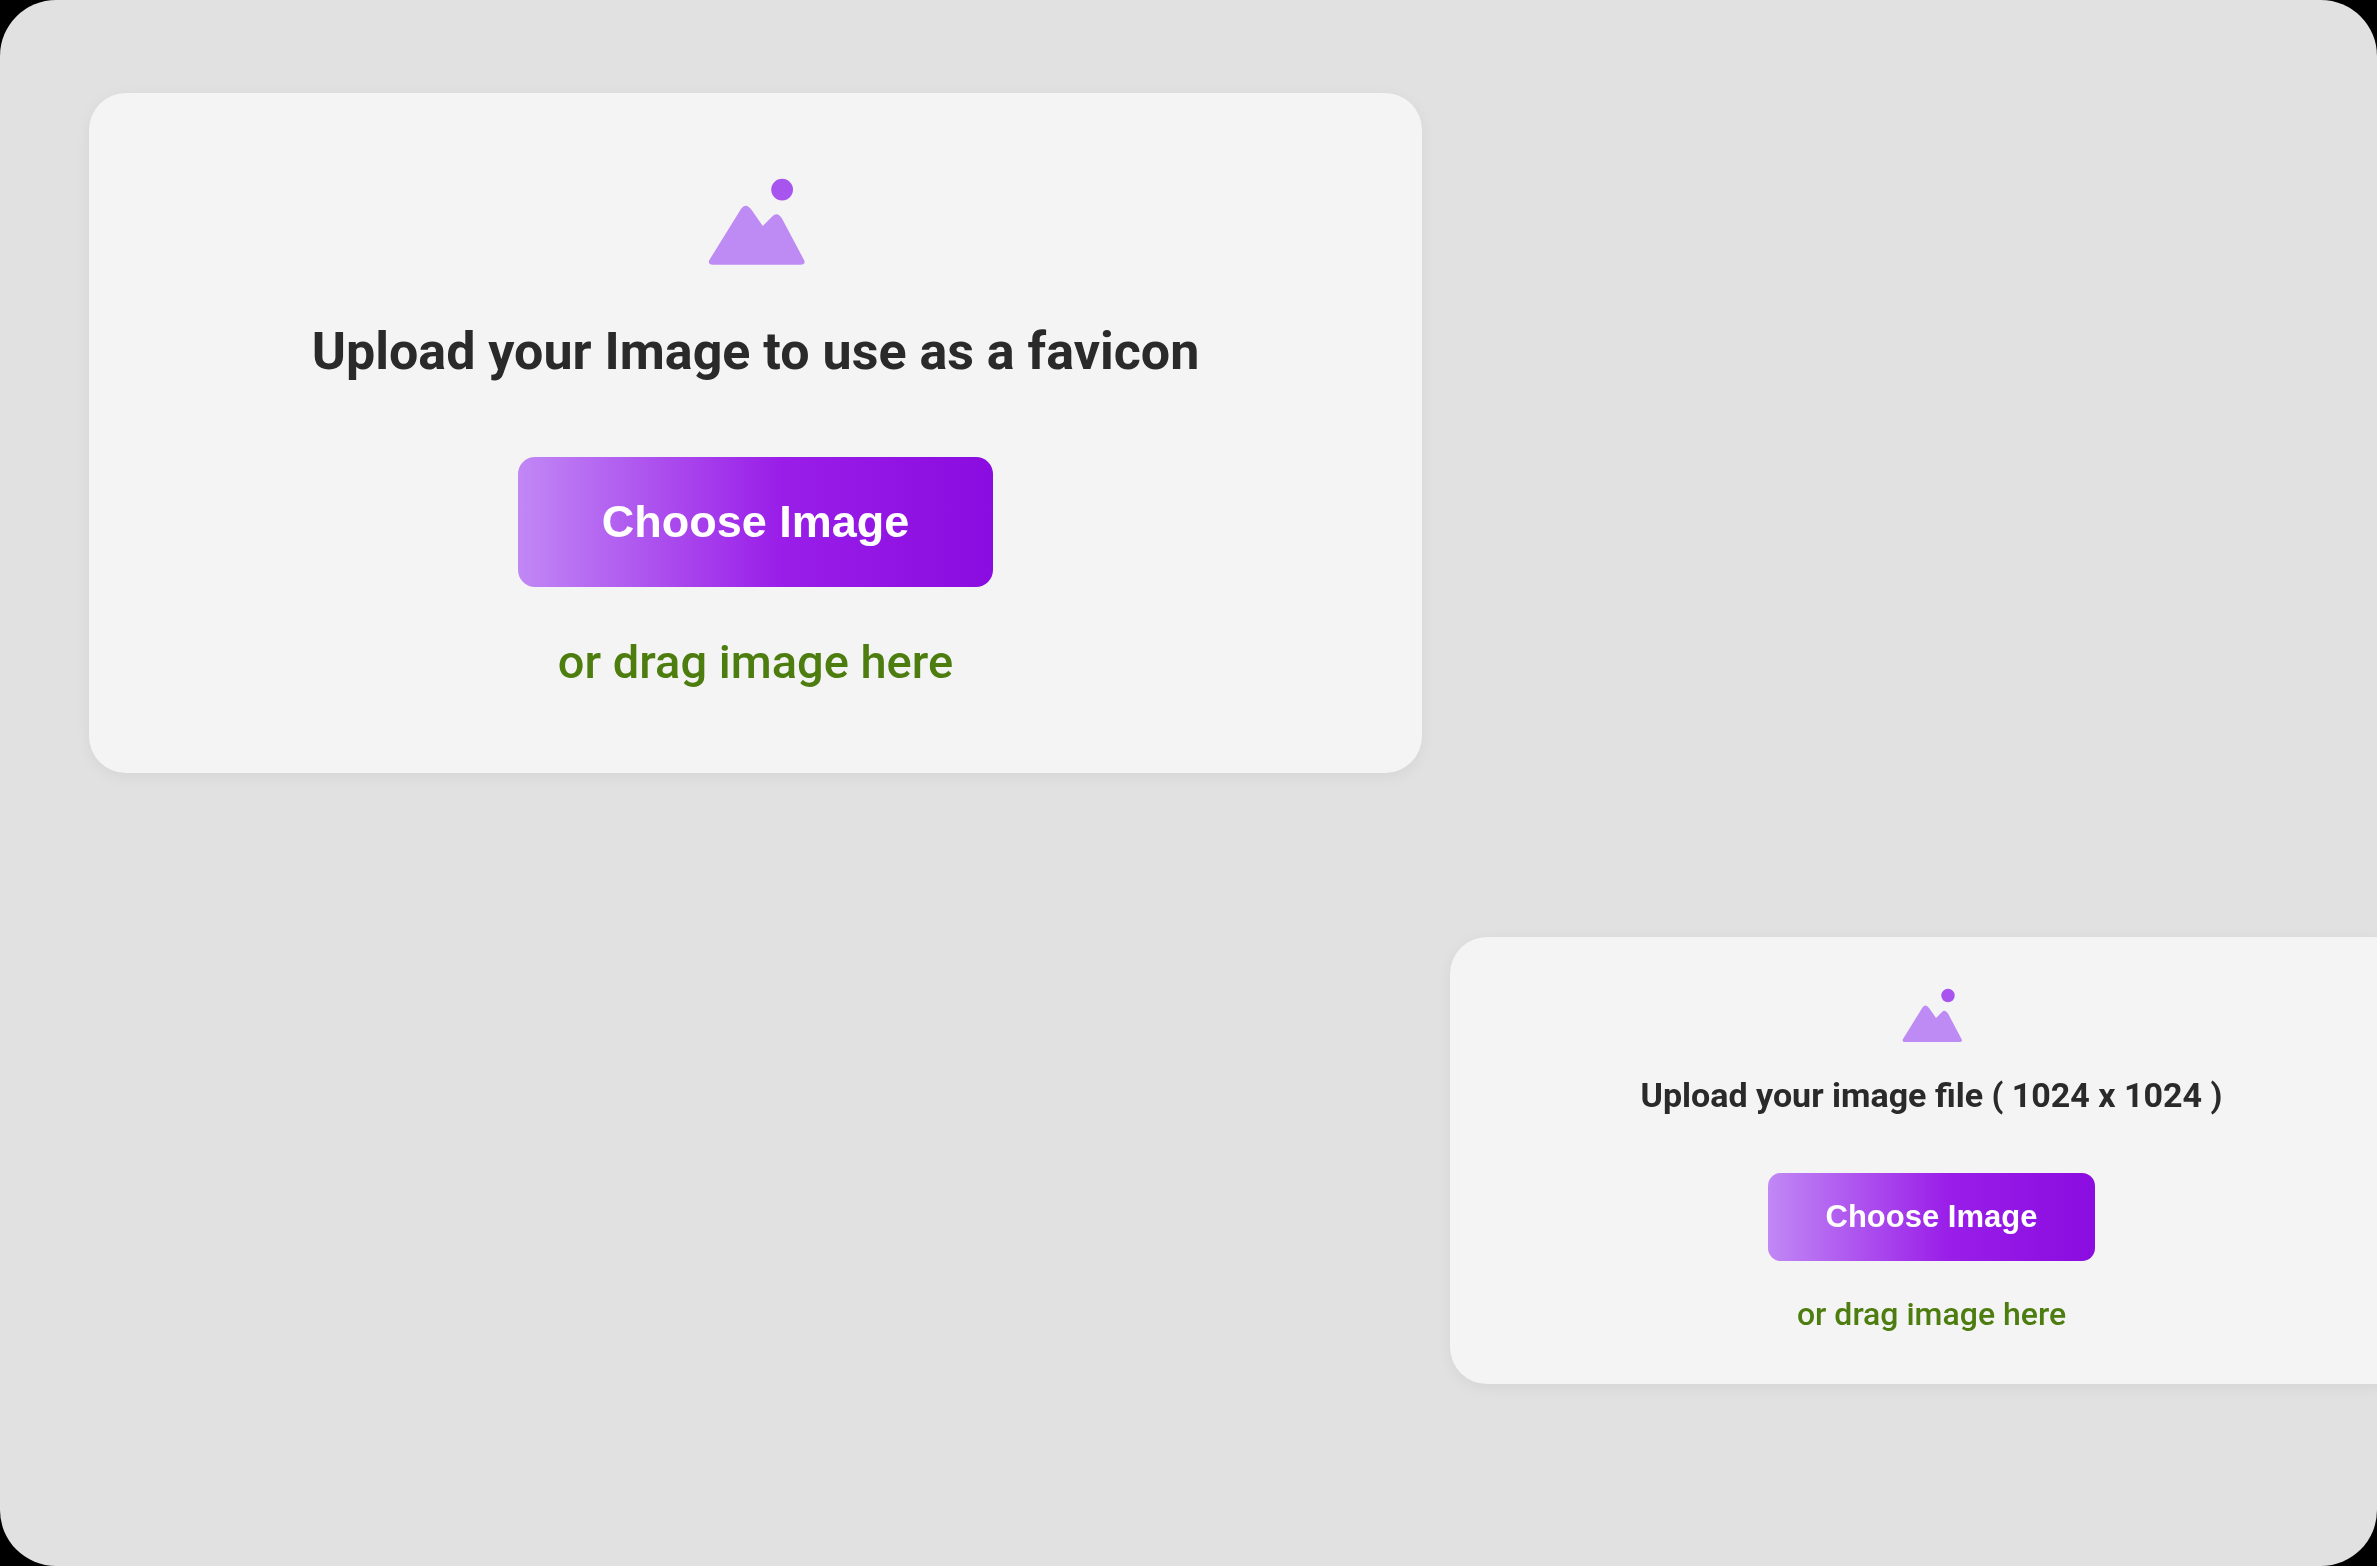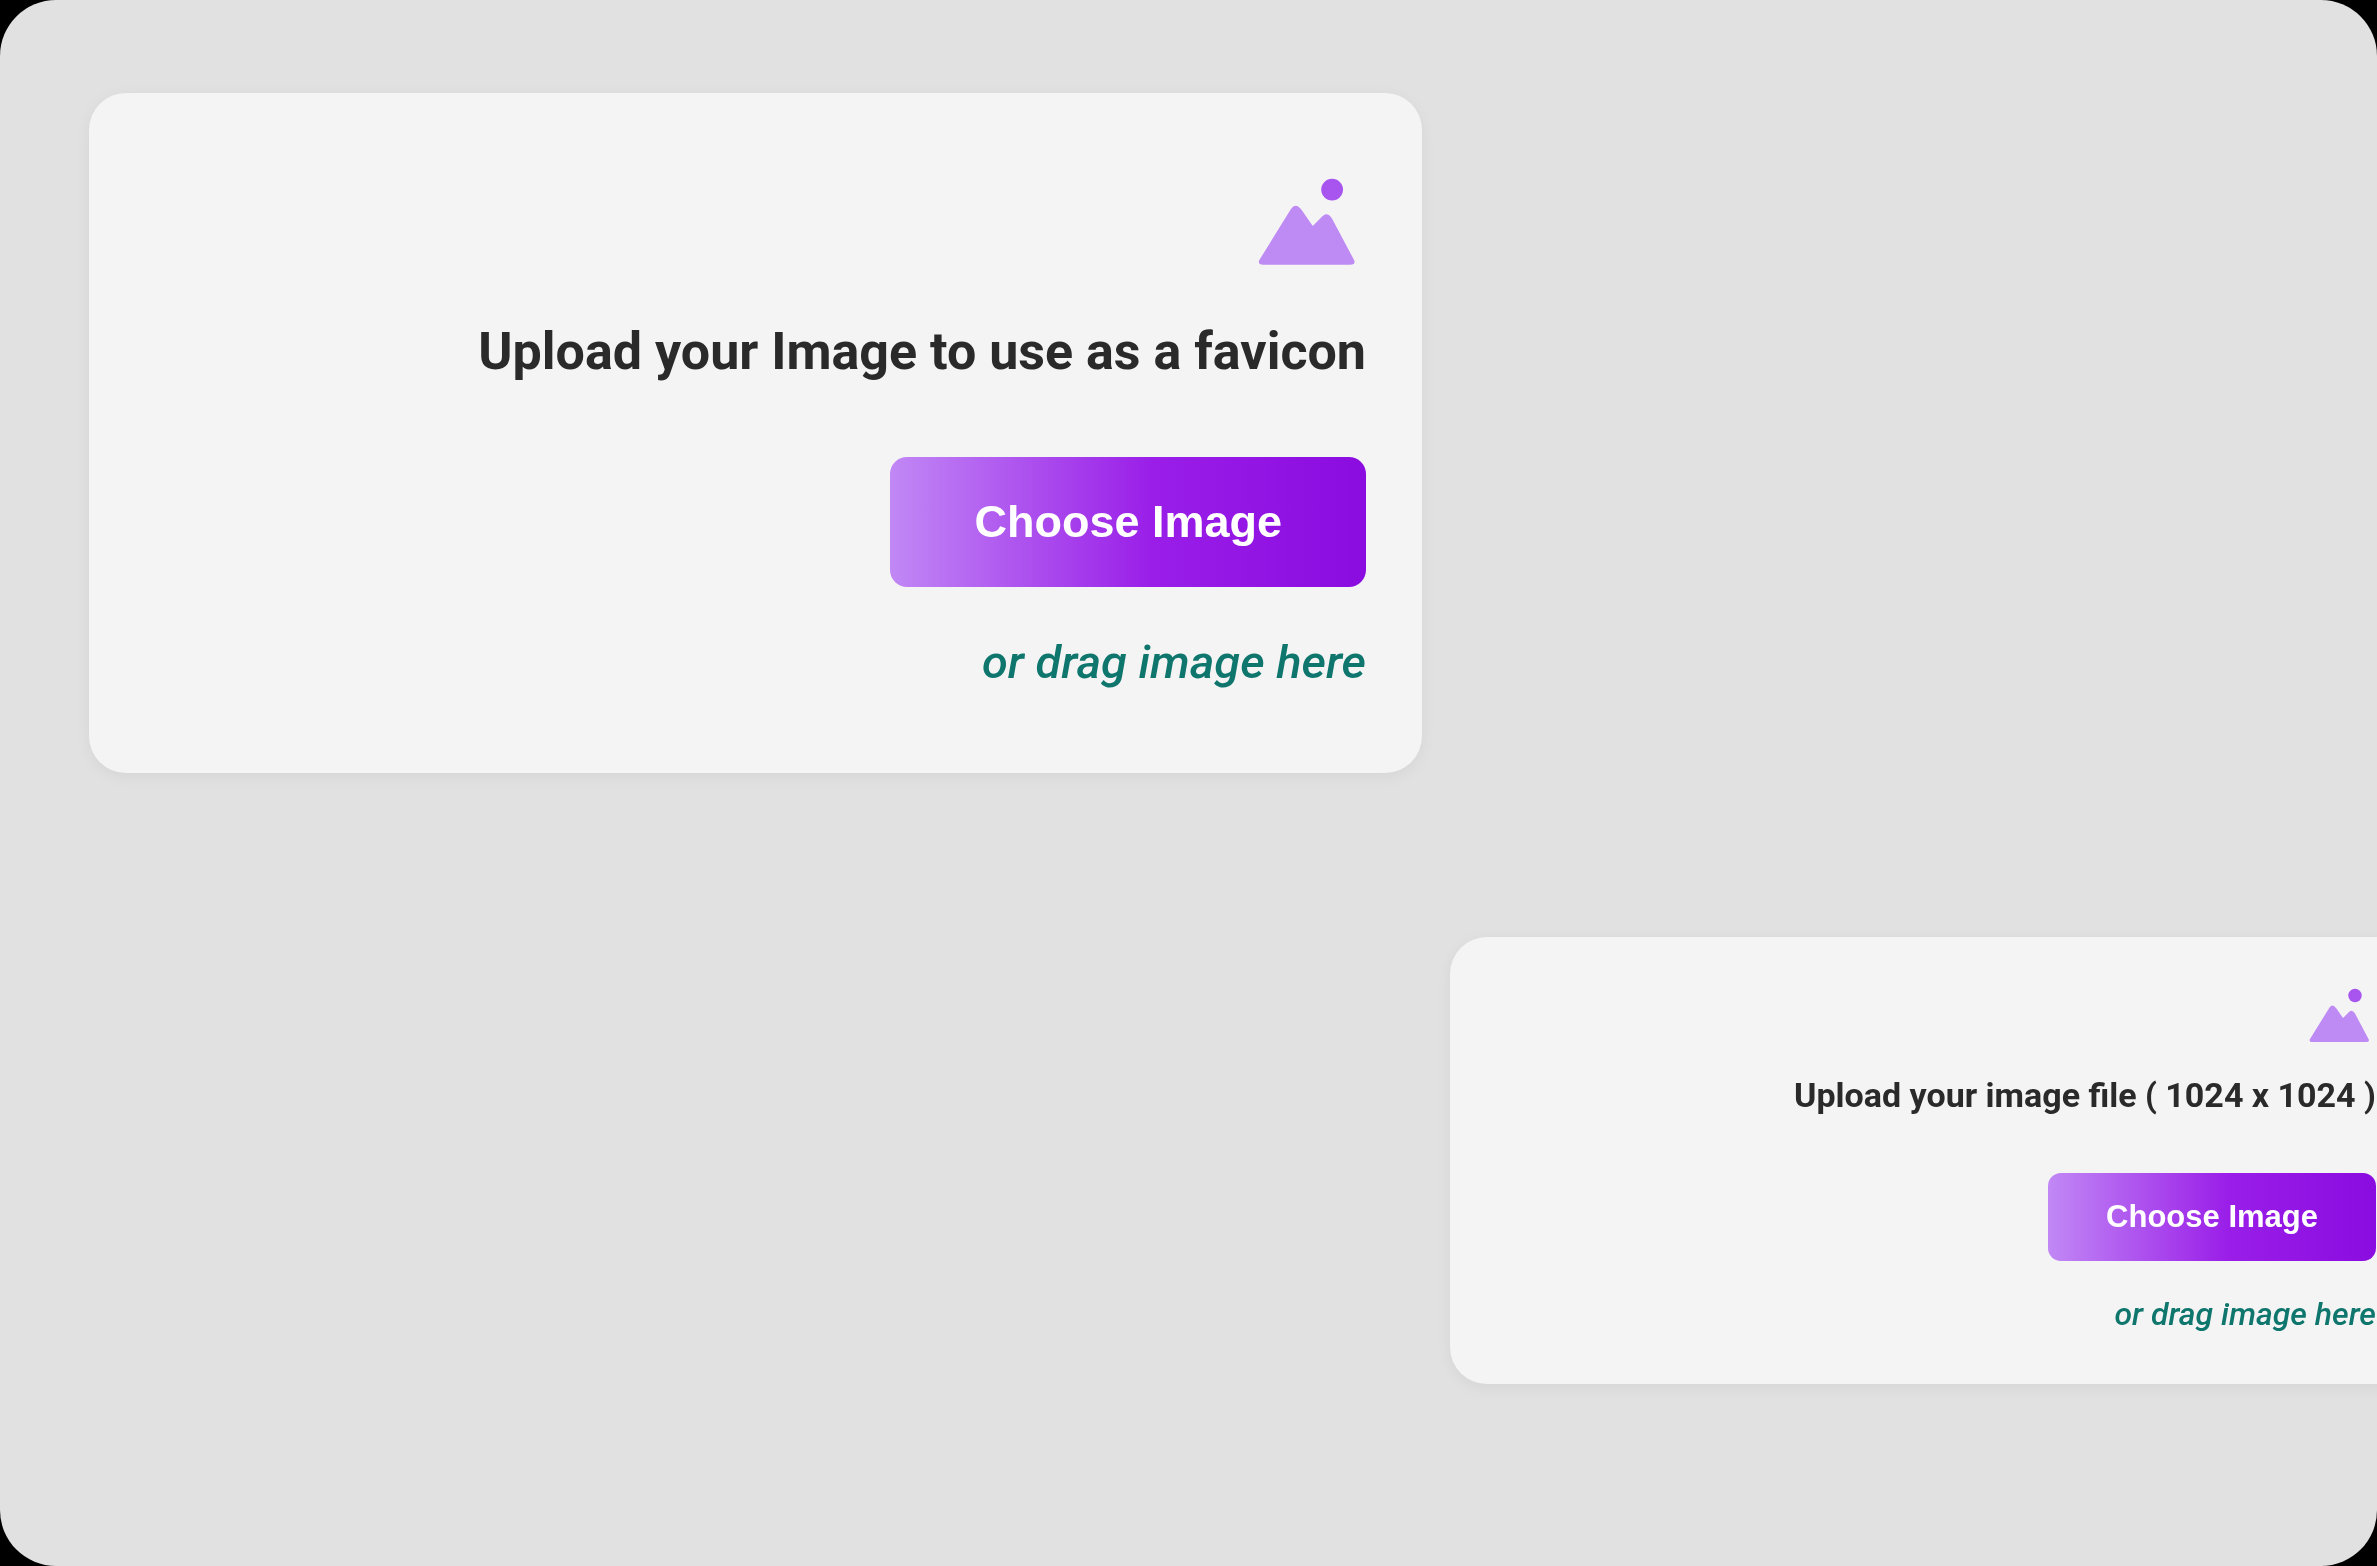--- a/index.html
+++ b/index.html
@@ -24,21 +24,21 @@
       height: 1566px;
       border-radius: 56px;
       position: relative;
     }
     
     .upload-card {
       background: #f4f4f4;
       border-radius: 37px;
       display: flex;
       flex-direction: column;
-      align-items: flex-end;
+      align-items: center;
       box-shadow: 0 3.7px 15px rgba(0,0,0,0.05);
       position: absolute;
     }
     
     .upload-card.large {
       top: 93px;
       left: 89px;
       width: 1333px;
       padding: 70px 56px 84px;
     }
@@ -103,23 +103,22 @@
     }
     
     .upload-card.small .choose-btn {
       font-size: 31px;
       padding: 26px 58px;
       margin-bottom: 34px;
       border-radius: 13px;
     }
     
     .drag-hint {
-      color: #0f766e;
+      color: #4d7c0f;
       font-weight: 500;
-      font-style: italic;
     }
     
     .upload-card.large .drag-hint {
       font-size: 47px;
     }
     
     .upload-card.small .drag-hint {
       font-size: 32px;
     }
   </style>

